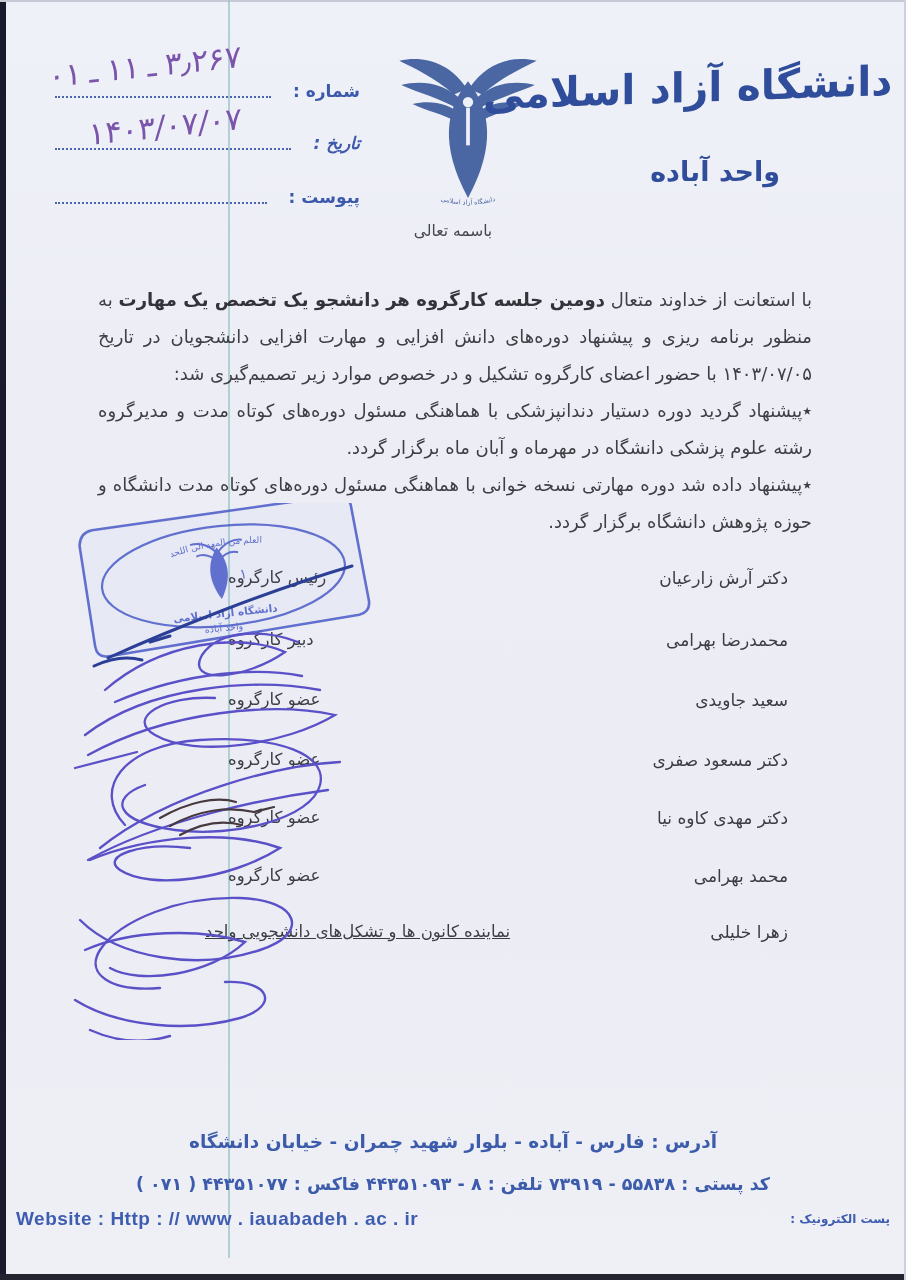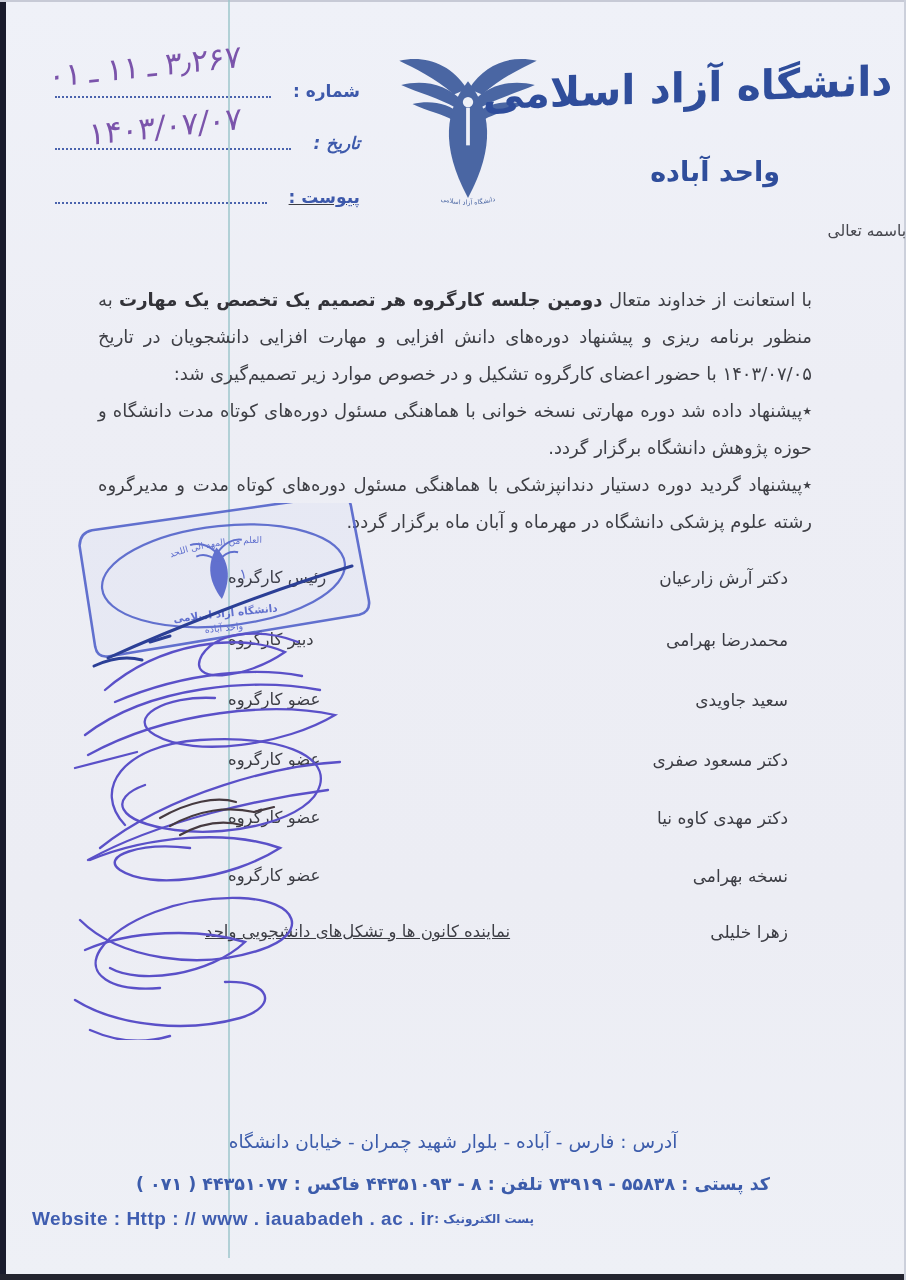--- a/index.html
+++ b/index.html
@@ -21,41 +21,41 @@
   .ref-row .lbl{color:#3d59ab;font-weight:bold;font-size:17px;white-space:nowrap;margin-left:22px;}
   .ref-row .leader{flex:1;border-bottom:2px dotted #4a63ad;height:22px;margin-bottom:3px;}
   .hand{position:absolute;color:#7b54ab;font-size:31px;font-weight:500;
         transform:rotate(-6deg) skewX(-6deg);white-space:nowrap;direction:ltr;display:flex;gap:8px;}
   .hand span{unicode-bidi:isolate;}
 
   
   .uni-name{position:absolute;right:14px;top:64px;color:#2f4d9b;font-weight:bold;font-size:41px;
             letter-spacing:-1px;direction:rtl;transform:skewY(-2deg);white-space:nowrap;}
   .branch-name{position:absolute;right:126px;top:156px;color:#2f4d9b;font-weight:bold;font-size:27px;direction:rtl;}
-  .bismillah{position:absolute;left:0;right:0;top:222px;text-align:right;font-size:15.5px;color:#45464d;}
+  .bismillah{position:absolute;left:0;right:0;top:222px;text-align:center;font-size:15.5px;color:#45464d;}
 
   
   .letter-body{position:absolute;left:98px;right:94px;top:281px;direction:rtl;
                font-size:18px;line-height:37px;text-align:justify;color:#3e3f45;}
   .letter-body p{margin:0;}
   .letter-body .b{font-weight:bold;color:#333339;}
 
   
   .signer-row{position:absolute;left:0;width:906px;height:30px;direction:rtl;font-size:17px;}
   .signer-row .name{position:absolute;right:118px;white-space:nowrap;}
   .signer-row .role{position:absolute;left:228px;white-space:nowrap;font-size:16.5px;direction:rtl;}
   .signer-row .role.wide{left:205px;text-decoration:underline;}
 
   
   .footer-address{position:absolute;left:0;right:0;top:1131px;text-align:center;direction:rtl;
-                  color:#3c5cab;font-weight:normal;font-size:18.5px;}
+                  color:#3c5cab;font-weight:bold;font-size:18.5px;}
   .footer-contact{position:absolute;left:0;right:0;top:1174px;text-align:center;direction:rtl;
                   color:#3c5cab;font-weight:bold;font-size:17.5px;}
-  .footer-web{position:absolute;left:16px;right:0;top:1208px;display:flex;direction:ltr;
-              justify-content:flex-start;align-items:center;padding:0 16px;
+  .footer-web{position:absolute;left:0;right:0;top:1208px;display:flex;direction:ltr;
+              justify-content:space-between;align-items:center;padding:0 16px;
               font-family:"Liberation Sans","DejaVu Sans",sans-serif;
               color:#3f5db0;font-weight:bold;font-size:19px;letter-spacing:.5px;}
   .footer-web .fa-label{font-family:"DejaVu Sans",sans-serif;font-size:12px;direction:rtl;letter-spacing:0;}
 
   svg text{font-family:"DejaVu Sans",sans-serif;}
 </style>
 </head>
 <body>
 
 <div class="page">
@@ -68,21 +68,21 @@
 
   <div class="ref-fields">
     <div class="ref-row" style="top:74px;">
       <span class="lbl">شماره :</span>
       <span class="leader"></span>
     </div>
     <div class="ref-row" style="top:126px;font-style:italic;">
       <span class="lbl">تاریخ :</span>
       <span class="leader"></span>
     </div>
-    <div class="ref-row" style="top:180px;text-decoration:underline;">
+    <div class="ref-row" style="top:180px;">
       <span class="lbl">پیوست :</span>
       <span class="leader"></span>
     </div>
   </div>
 
   <div class="hand" style="left:48px;top:48px;">
     <span>۰۱</span>
     <span>ـ</span>
     <span>۱۱</span>
     <span>ـ</span>
@@ -113,23 +113,23 @@
     <text font-size="7" fill="#4a66a3" text-anchor="middle">
       <textPath href="#logoArc" startOffset="50%">دانشگاه آزاد اسلامی</textPath>
     </text>
   </svg>
 
   <div class="uni-name">دانشگاه آزاد اسلامی</div>
   <div class="branch-name">واحد آباده</div>
   <div class="bismillah">باسمه تعالی</div>
 
   <div class="letter-body">
-    <p><span>با استعانت از خداوند متعال </span><span class="b">دومین جلسه کارگروه هر تصمیم یک تخصص یک مهارت</span><span> به منظور برنامه ریزی و پیشنهاد دوره‌های دانش افزایی و مهارت افزایی دانشجویان در تاریخ ۱۴۰۳/۰۷/۰۵ با حضور اعضای کارگروه تشکیل و در خصوص موارد زیر تصمیم‌گیری شد:</span></p>
+    <p><span>با استعانت از خداوند متعال </span><span class="b">دومین جلسه کارگروه هر دانشجو یک تخصص یک مهارت</span><span> به منظور برنامه ریزی و پیشنهاد دوره‌های دانش افزایی و مهارت افزایی دانشجویان در تاریخ ۱۴۰۳/۰۷/۰۵ با حضور اعضای کارگروه تشکیل و در خصوص موارد زیر تصمیم‌گیری شد:</span></p>
+    <p>٭پیشنهاد گردید دوره دستیار دندانپزشکی با هماهنگی مسئول دوره‌های کوتاه مدت و مدیرگروه رشته علوم پزشکی دانشگاه در مهرماه و آبان ماه برگزار گردد.</p>
     <p>٭پیشنهاد داده شد دوره مهارتی نسخه خوانی با هماهنگی مسئول دوره‌های کوتاه مدت دانشگاه و حوزه پژوهش دانشگاه برگزار گردد.</p>
-    <p>٭پیشنهاد گردید دوره دستیار دندانپزشکی با هماهنگی مسئول دوره‌های کوتاه مدت و مدیرگروه رشته علوم پزشکی دانشگاه در مهرماه و آبان ماه برگزار گردد.</p>
   </div>
 
   <div class="signer-row" style="top:568px;">
     <span class="name">دکتر آرش زارعیان</span>
     <span class="role">رئیس کارگروه</span>
   </div>
   <div class="signer-row" style="top:630px;">
     <span class="name">محمدرضا بهرامی</span>
     <span class="role">دبیر کارگروه</span>
   </div>
@@ -139,21 +139,21 @@
   </div>
   <div class="signer-row" style="top:750px;">
     <span class="name">دکتر مسعود صفری</span>
     <span class="role">عضو کارگروه</span>
   </div>
   <div class="signer-row" style="top:808px;">
     <span class="name">دکتر مهدی کاوه نیا</span>
     <span class="role">عضو کارگروه</span>
   </div>
   <div class="signer-row" style="top:866px;">
-    <span class="name">نسخه بهرامی</span>
+    <span class="name">محمد بهرامی</span>
     <span class="role">عضو کارگروه</span>
   </div>
   <div class="signer-row" style="top:922px;">
     <span class="name">زهرا خلیلی</span>
     <span class="role wide">نماینده کانون ها و تشکل‌های دانشجویی واحد</span>
   </div>
 
   <svg style="position:absolute;left:52px;top:503px;opacity:.88;" width="340" height="155" viewBox="0 0 340 155">
     <g transform="rotate(-6 170 78)" stroke="#4e5fc9" fill="none">
       <path d="M32,28 Q34,15 46,14 L292,5 Q304,4 306,16 L314,112 Q315,124 303,126 L50,141 Q38,142 37,130 Z" stroke-width="2.6" fill="rgba(90,110,210,0.05)"></path>

